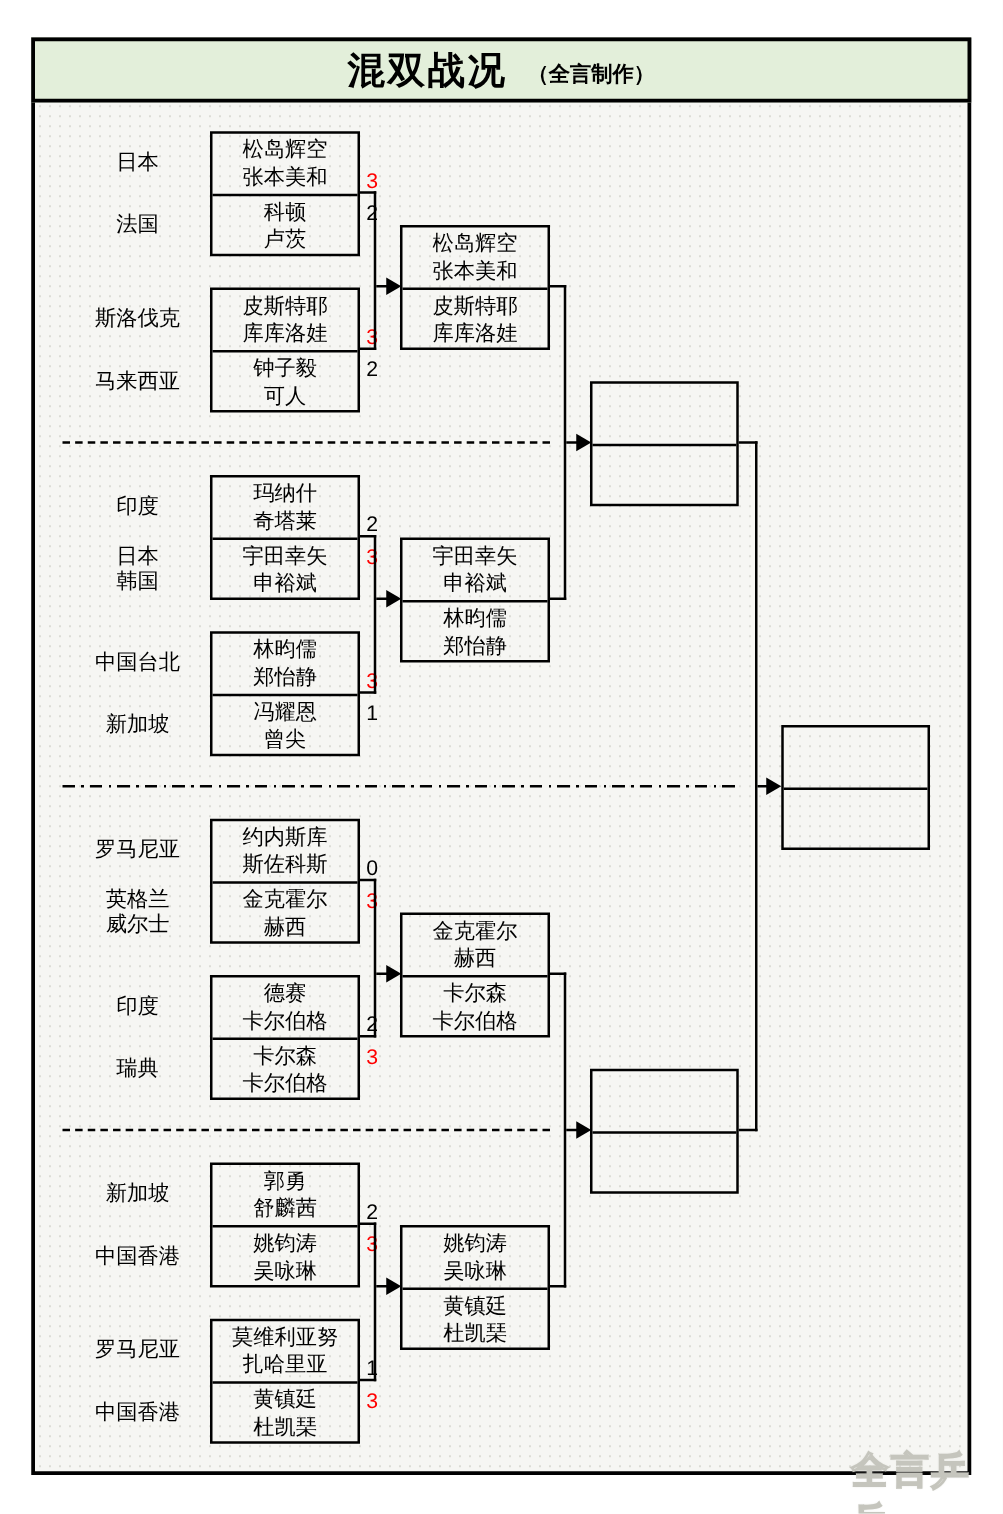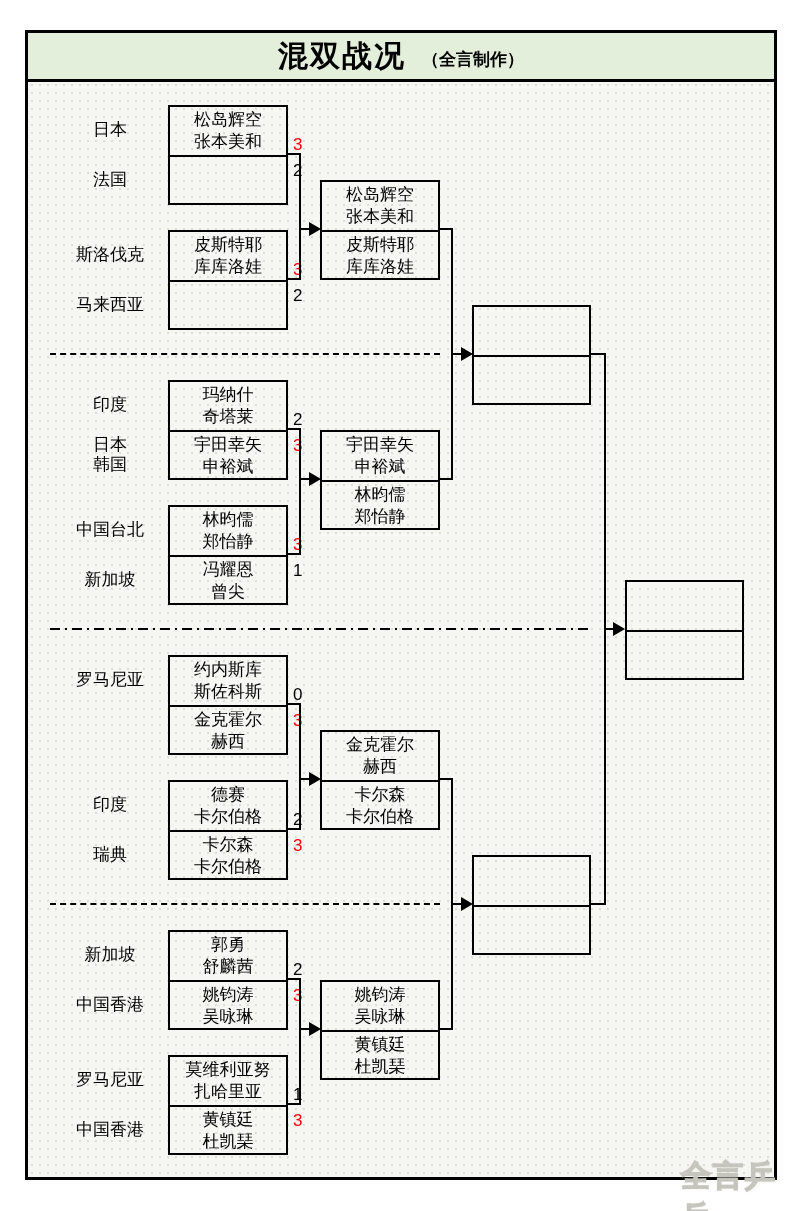--- a/index.html
+++ b/index.html
@@ -51,36 +51,42 @@
   <div class="country" style="top:105px">日本</div>
   <div class="country" style="top:155px">法国</div>
   <div class="country" style="top:230px">斯洛伐克</div>
   <div class="country" style="top:280px">马来西亚</div>
   <div class="country" style="top:380px">印度</div>
   <div class="country" style="top:430px">日本
 韩国</div>
   <div class="country" style="top:505px">中国台北</div>
   <div class="country" style="top:555px">新加坡</div>
   <div class="country" style="top:655px">罗马尼亚</div>
+  <div class="country" style="top:705px">英格兰
+威尔士</div>
   <div class="country" style="top:780px">印度</div>
   <div class="country" style="top:830px">瑞典</div>
   <div class="country" style="top:930px">新加坡</div>
   <div class="country" style="top:980px">中国香港</div>
   <div class="country" style="top:1055px">罗马尼亚</div>
   <div class="country" style="top:1105px">中国香港</div>
 
   <div class="pair" style="top:105px">
     <div class="team t-top">松岛辉空
 张本美和</div>
+    <div class="team">科顿
+卢茨</div>
     <span class="score s-top red">3</span>
     <span class="score s-bot">2</span>
   </div>
   <div class="pair" style="top:230px">
     <div class="team t-top">皮斯特耶
 库库洛娃</div>
+    <div class="team">钟子毅
+可人</div>
     <span class="score s-top red">3</span>
     <span class="score s-bot">2</span>
   </div>
   <div class="pair" style="top:380px">
     <div class="team t-top">玛纳什
 奇塔莱</div>
     <div class="team">宇田幸矢
 申裕斌</div>
     <span class="score s-top">2</span>
     <span class="score s-bot red">3</span>

